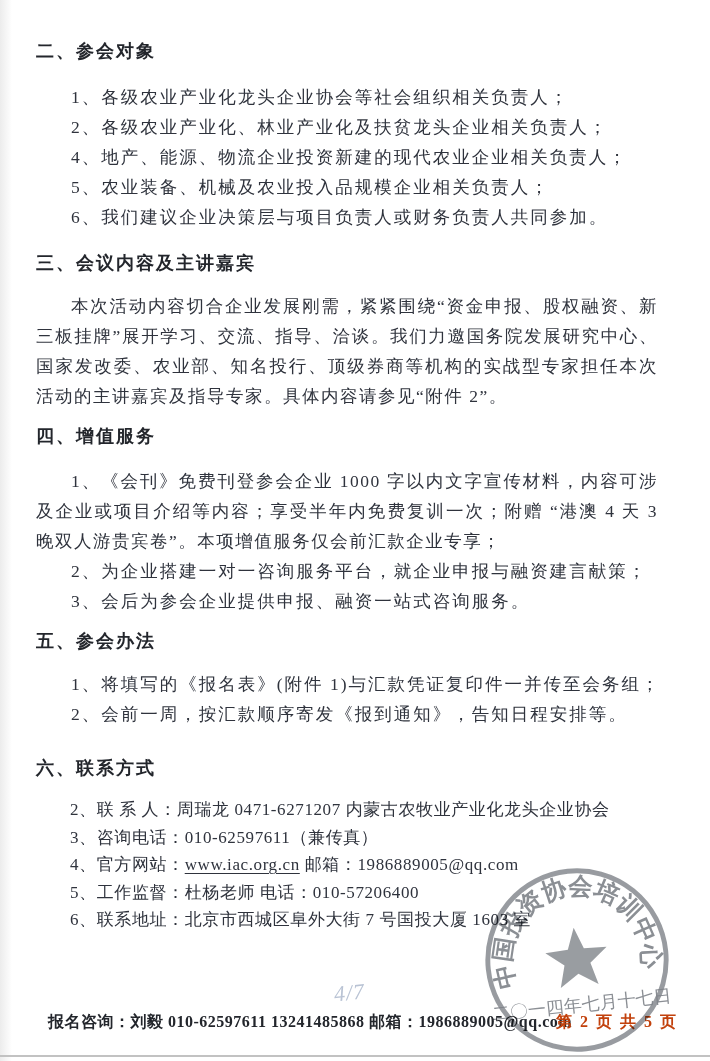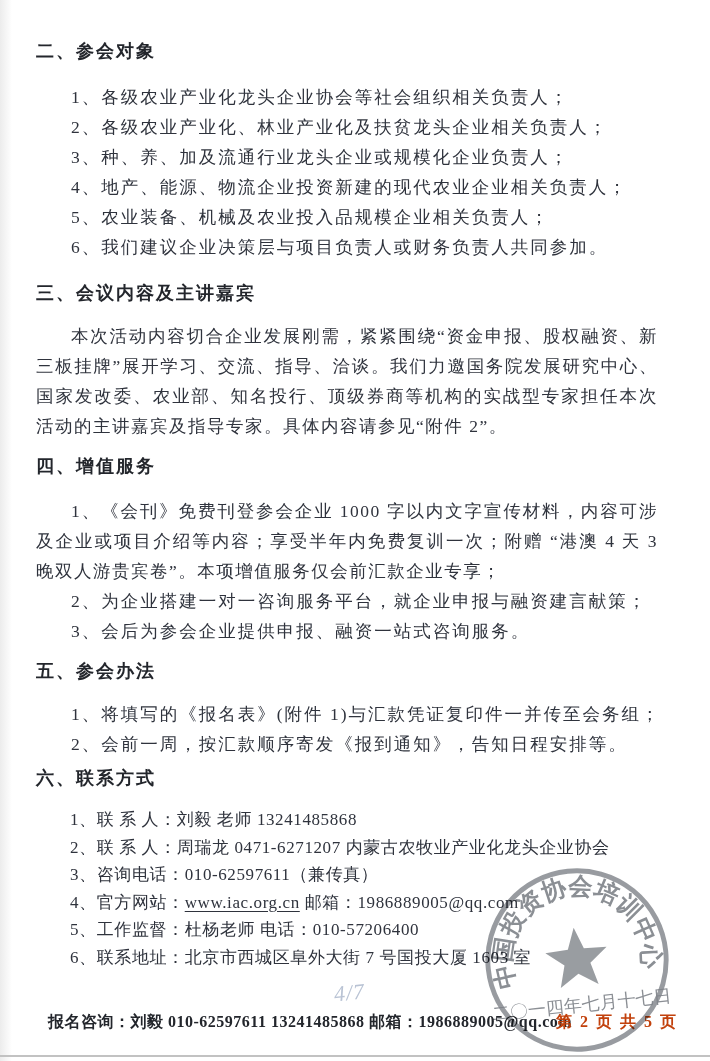--- a/index.html
+++ b/index.html
@@ -5,21 +5,21 @@
   html,body{margin:0;padding:0;background:#ffffff;}
   .canvas{position:relative;width:710px;height:1061px;background:#fff;overflow:hidden;
           font-family:"Liberation Serif","DejaVu Serif",serif;color:#2f333d;}
   .edge-shade{position:absolute;left:0;top:0;width:12px;height:100%;
               background:linear-gradient(to right,#ececec,#ffffff);pointer-events:none;}
   .page{position:absolute;left:0;top:0;right:0;box-sizing:border-box;
         padding:40px 52px 0 36px;}
   h2{font-family:"Liberation Sans","DejaVu Sans",sans-serif;font-size:18px;line-height:22px;
      font-weight:bold;color:#23262c;margin:0;letter-spacing:2px;}
   .mb20{margin-bottom:20px;} .mb19{margin-bottom:19px;} .mb17{margin-bottom:17px;}
-  .mt13{margin-top:20px;} .mt14{margin-top:14px;} .mt12{margin-top:8px;}
+  .mt13{margin-top:20px;} .mt14{margin-top:14px;} .mt12{margin-top:28px;}
   p.line{margin:0;font-size:17.5px;line-height:30px;letter-spacing:2px;text-indent:2em;
          white-space:nowrap;}
   p.para{margin:0;font-size:17.5px;line-height:30px;letter-spacing:1.5px;text-indent:2em;
          text-align:justify;text-align-last:left;}
   .contact p{margin:0;font-size:17px;line-height:27.5px;letter-spacing:0.6px;text-indent:2em;
              white-space:nowrap;}
   .weblink{text-decoration:underline;text-underline-offset:3px;color:inherit;}
   .watermark{position:absolute;left:334px;top:980px;font-size:22px;font-style:italic;
              color:#b9c3d4;transform:rotate(-6deg);letter-spacing:1px;}
   .footer-left{position:absolute;left:48px;top:1012px;font-size:16px;font-weight:bold;
@@ -33,40 +33,38 @@
 <body>
 
 <div class="canvas">
   <div class="edge-shade"></div>
 
   <div class="page">
 
     <h2 class="mb20">二、参会对象</h2>
     <p class="line">1、各级农业产业化龙头企业协会等社会组织相关负责人；</p>
     <p class="line">2、各级农业产业化、林业产业化及扶贫龙头企业相关负责人；</p>
-    <p class="line">3、种、养、加及流通行业龙头企业或规模化企业负责人；</p>
     <p class="line">4、地产、能源、物流企业投资新建的现代农业企业相关负责人；</p>
     <p class="line">5、农业装备、机械及农业投入品规模企业相关负责人；</p>
     <p class="line">6、我们建议企业决策层与项目负责人或财务负责人共同参加。</p>
 
     <h2 class="mt13 mb17">三、会议内容及主讲嘉宾</h2>
     <p class="para">本次活动内容切合企业发展刚需，紧紧围绕“资金申报、股权融资、新三板挂牌”展开学习、交流、指导、洽谈。我们力邀国务院发展研究中心、国家发改委、农业部、知名投行、顶级券商等机构的实战型专家担任本次活动的主讲嘉宾及指导专家。具体内容请参见“附件 2”。</p>
 
     <h2 class="mt14 mb19">四、增值服务</h2>
     <p class="para">1、《会刊》免费刊登参会企业 1000 字以内文字宣传材料，内容可涉及企业或项目介绍等内容；享受半年内免费复训一次；附赠 “港澳 4 天 3 晚双人游贵宾卷”。本项增值服务仅会前汇款企业专享；</p>
     <p class="line">2、为企业搭建一对一咨询服务平台，就企业申报与融资建言献策；</p>
     <p class="line">3、会后为参会企业提供申报、融资一站式咨询服务。</p>
 
     <h2 class="mt14 mb17">五、参会办法</h2>
     <p class="line">1、将填写的《报名表》(附件 1)与汇款凭证复印件一并传至会务组；</p>
     <p class="line">2、会前一周，按汇款顺序寄发《报到通知》，告知日程安排等。</p>
 
     <div class="contact">
       <h2 class="mt12 mb17">六、联系方式</h2>
-      <p>1、联 系 人：刘毅 老师 13241485868</p>
       <p>2、联 系 人：周瑞龙  0471-6271207   内蒙古农牧业产业化龙头企业协会</p>
       <p>3、咨询电话：010-62597611（兼传真）</p>
       <p><span>4、官方网站：</span><span class="weblink">www.iac.org.cn</span><span> 邮箱：1986889005@qq.com</span></p>
       <p>5、工作监督：杜杨老师   电话：010-57206400</p>
       <p>6、联系地址：北京市西城区阜外大街 7 号国投大厦 1603 室</p>
     </div>
   </div>
 
   <div class="watermark">4/7</div>
 

